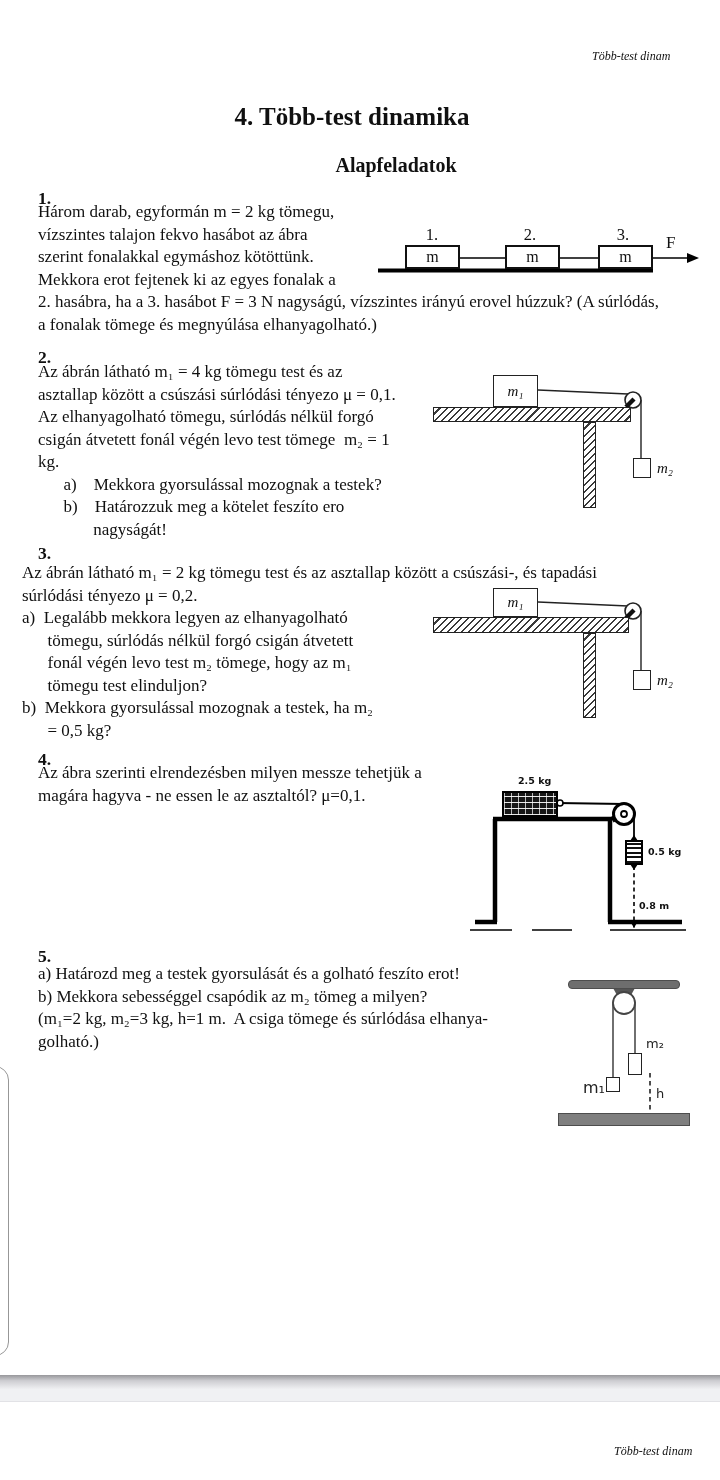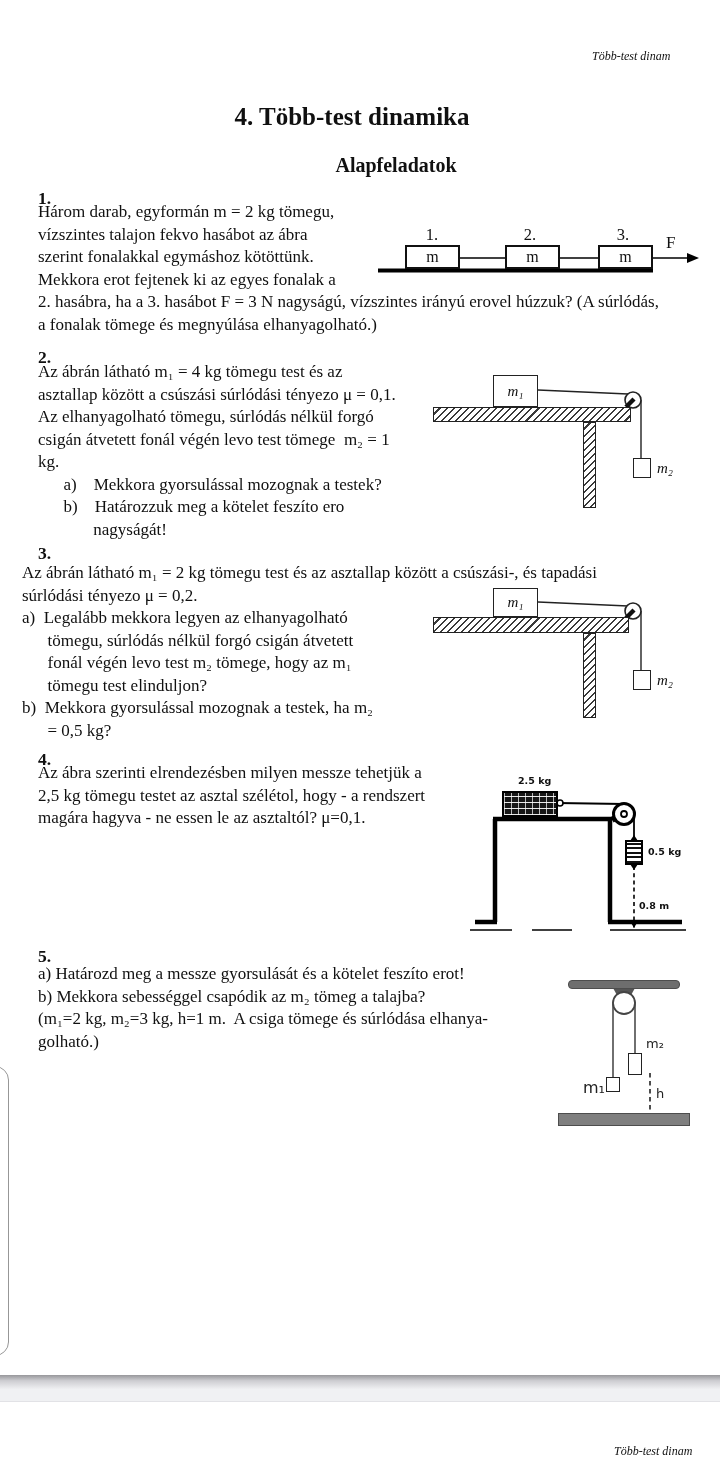--- a/index.html
+++ b/index.html
@@ -130,21 +130,20 @@
   </div>
   <div class="abs hatch" style="left:13px;top:37px;width:196px;height:16px;"></div>
   <div class="abs hatch" style="left:163px;top:53px;width:13px;height:85px;"></div>
   <div class="abs blk blk1" style="left:213px;top:90px;width:18px;height:20px;"></div>
   <div class="abs dlabel" style="left:237px;top:92px;">m₂</div>
 </div>
 
 <div class="abs pnum" style="left:38px;top:749px;">4.</div>
 <div class="abs lines" style="left:38px;top:762px;">
     <div>Az ábra szerinti elrendezésben milyen messze tehetjük a</div>
-    <div>2,5 kg tömegu testet az asztal szélétol, hogy - a rendszert</div>
     <div>magára hagyva - ne essen le az asztaltól? μ=0,1.</div>
   </div>
 
 <div class="abs" style="left:460px;top:762px;width:250px;height:180px;">
   <svg class="abs" style="left:0;top:0;" width="250" height="180">
 
     <line x1="33" y1="57" x2="152" y2="57" stroke="#000" stroke-width="4.5"></line>
     <line x1="35" y1="57" x2="35" y2="160" stroke="#000" stroke-width="4.5"></line>
     <line x1="15" y1="160" x2="37" y2="160" stroke="#000" stroke-width="4.5"></line>
     <line x1="150" y1="57" x2="150" y2="160" stroke="#000" stroke-width="4.5"></line>
@@ -169,22 +168,22 @@
   </svg>
   <div class="abs d4label" style="left:58px;top:13px;">2.5 kg</div>
   <div class="abs weight-grid" style="left:42px;top:29px;width:56px;height:26px;"></div>
   <div class="abs weight-stripe" style="left:165px;top:78px;width:18px;height:25px;"></div>
   <div class="abs d4label" style="left:188px;top:84px;">0.5 kg</div>
   <div class="abs d4label" style="left:179px;top:127px;margin-top:11px;">0.8 m</div>
 </div>
 
 <div class="abs pnum" style="left:38px;top:946px;">5.</div>
 <div class="abs lines" style="left:38px;top:963px;line-height:23px;">
-    <div>a) Határozd meg a messze gyorsulását és a kötelet feszíto erot!</div>
-    <div>b) Mekkora sebességgel csapódik az m₂ tömeg a talajba?</div>
+    <div>a) Határozd meg a testek gyorsulását és a golható feszíto erot!</div>
+    <div>b) Mekkora sebességgel csapódik az m₂ tömeg a milyen?</div>
     <div>(m₁=2 kg, m₂=3 kg, h=1 m.  A csiga tömege és súrlódása elhanya-</div>
     <div>golható.)</div>
   </div>
 
 <div class="abs" style="left:550px;top:970px;width:170px;height:160px;">
   <svg class="abs" style="left:0;top:0;" width="170" height="160">
     <polygon points="63,18 85,18 80,27 68,27" fill="#555"></polygon>
     <line x1="63" y1="32" x2="63" y2="107" stroke="#333" stroke-width="1.4"></line>
     <line x1="85" y1="32" x2="85" y2="83" stroke="#333" stroke-width="1.4"></line>
     <circle cx="74" cy="33" r="11" fill="#fff" stroke="#444" stroke-width="1.8"></circle>

